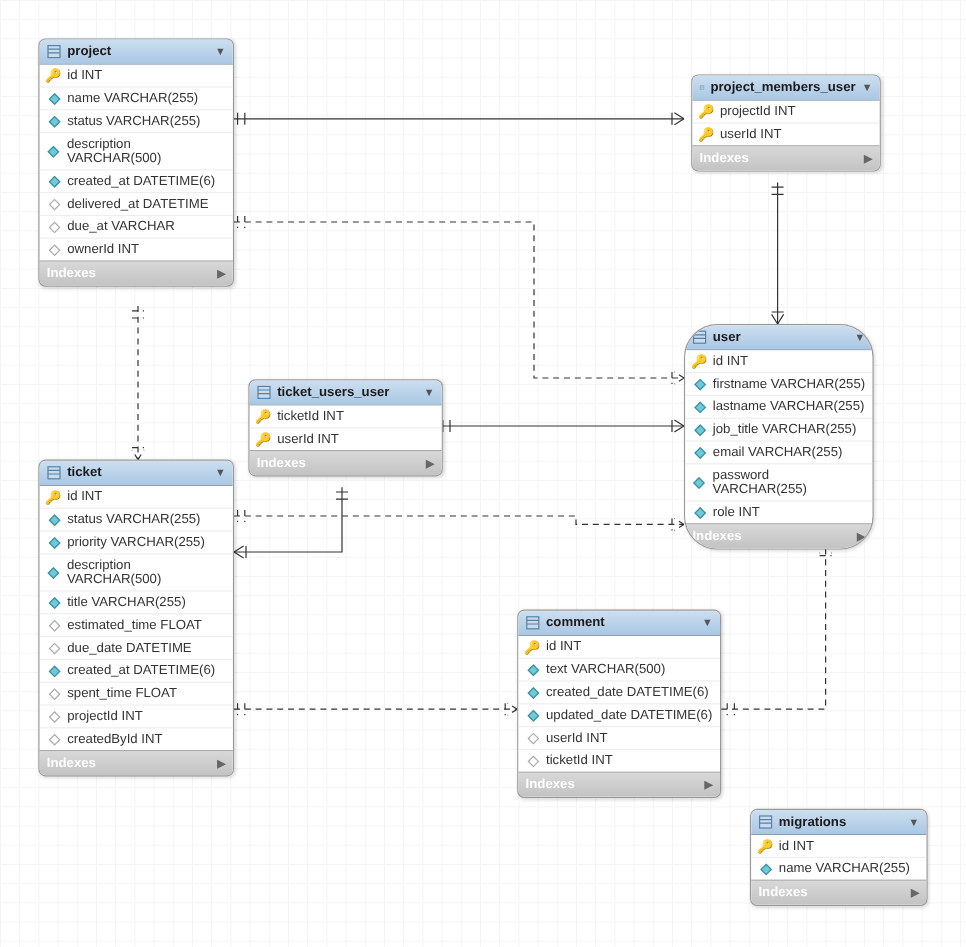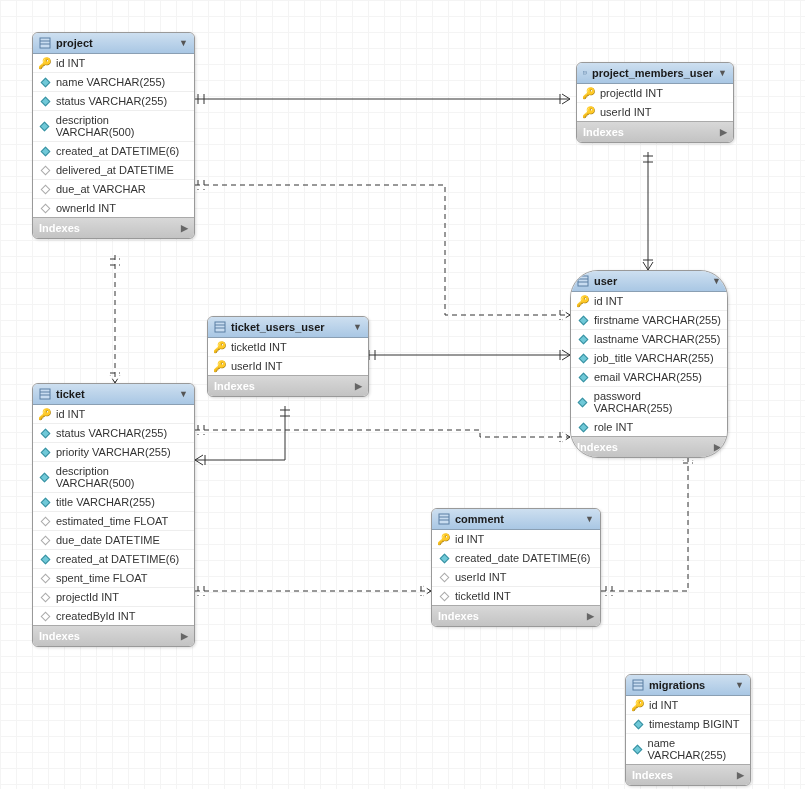--- a/index.html
+++ b/index.html
@@ -415,68 +415,74 @@
   </div>
   <div class="entity-body">
     <div class="col">
         <span class="ico ico-pk">🔑</span>
         <span>id INT</span>
       </div>
     <div class="col">
         <span class="ico">
           <span class="diamond d-filled"></span>
         </span>
+        <span>text VARCHAR(500)</span>
+      </div>
+    <div class="col">
+        <span class="ico">
+          <span class="diamond d-filled"></span>
+        </span>
         <span>created_date DATETIME(6)</span>
       </div>
     <div class="col">
         <span class="ico">
+          <span class="diamond d-filled"></span>
+        </span>
+        <span>updated_date DATETIME(6)</span>
+      </div>
+    <div class="col">
+        <span class="ico">
           <span class="diamond d-hollow"></span>
         </span>
         <span>userId INT</span>
       </div>
     <div class="col">
         <span class="ico">
           <span class="diamond d-hollow"></span>
         </span>
         <span>ticketId INT</span>
       </div>
   </div>
   <div class="indexes">
     <span>Indexes</span>
     <span class="chevron">▶</span>
   </div>
 </div>
 
-<div class="entity" style="left:625px; top:674px; width:126px;">
+<div class="entity" style="left:625px; top:674px; width:148px;">
   <div class="entity-header">
     <span class="ico">
         <svg viewBox="0 0 12 12">
           <rect x="1" y="1" width="10" height="10" fill="#c8dcf0" stroke="#5a7fa3"></rect>
           <line x1="1" y1="4" x2="11" y2="4" stroke="#5a7fa3"></line>
           <line x1="1" y1="7" x2="11" y2="7" stroke="#5a7fa3"></line>
         </svg>
       </span>
     <span>migrations</span>
     <span class="chevron">▼</span>
   </div>
   <div class="entity-body">
     <div class="col">
         <span class="ico ico-pk">🔑</span>
         <span>id INT</span>
       </div>
     <div class="col">
         <span class="ico">
           <span class="diamond d-filled"></span>
         </span>
-        <span>timestamp BIGINT</span>
-      </div>
-    <div class="col">
-        <span class="ico">
-          <span class="diamond d-filled"></span>
-        </span>
         <span>name VARCHAR(255)</span>
       </div>
   </div>
   <div class="indexes">
     <span>Indexes</span>
     <span class="chevron">▶</span>
   </div>
 </div>
 
 </body></html>

